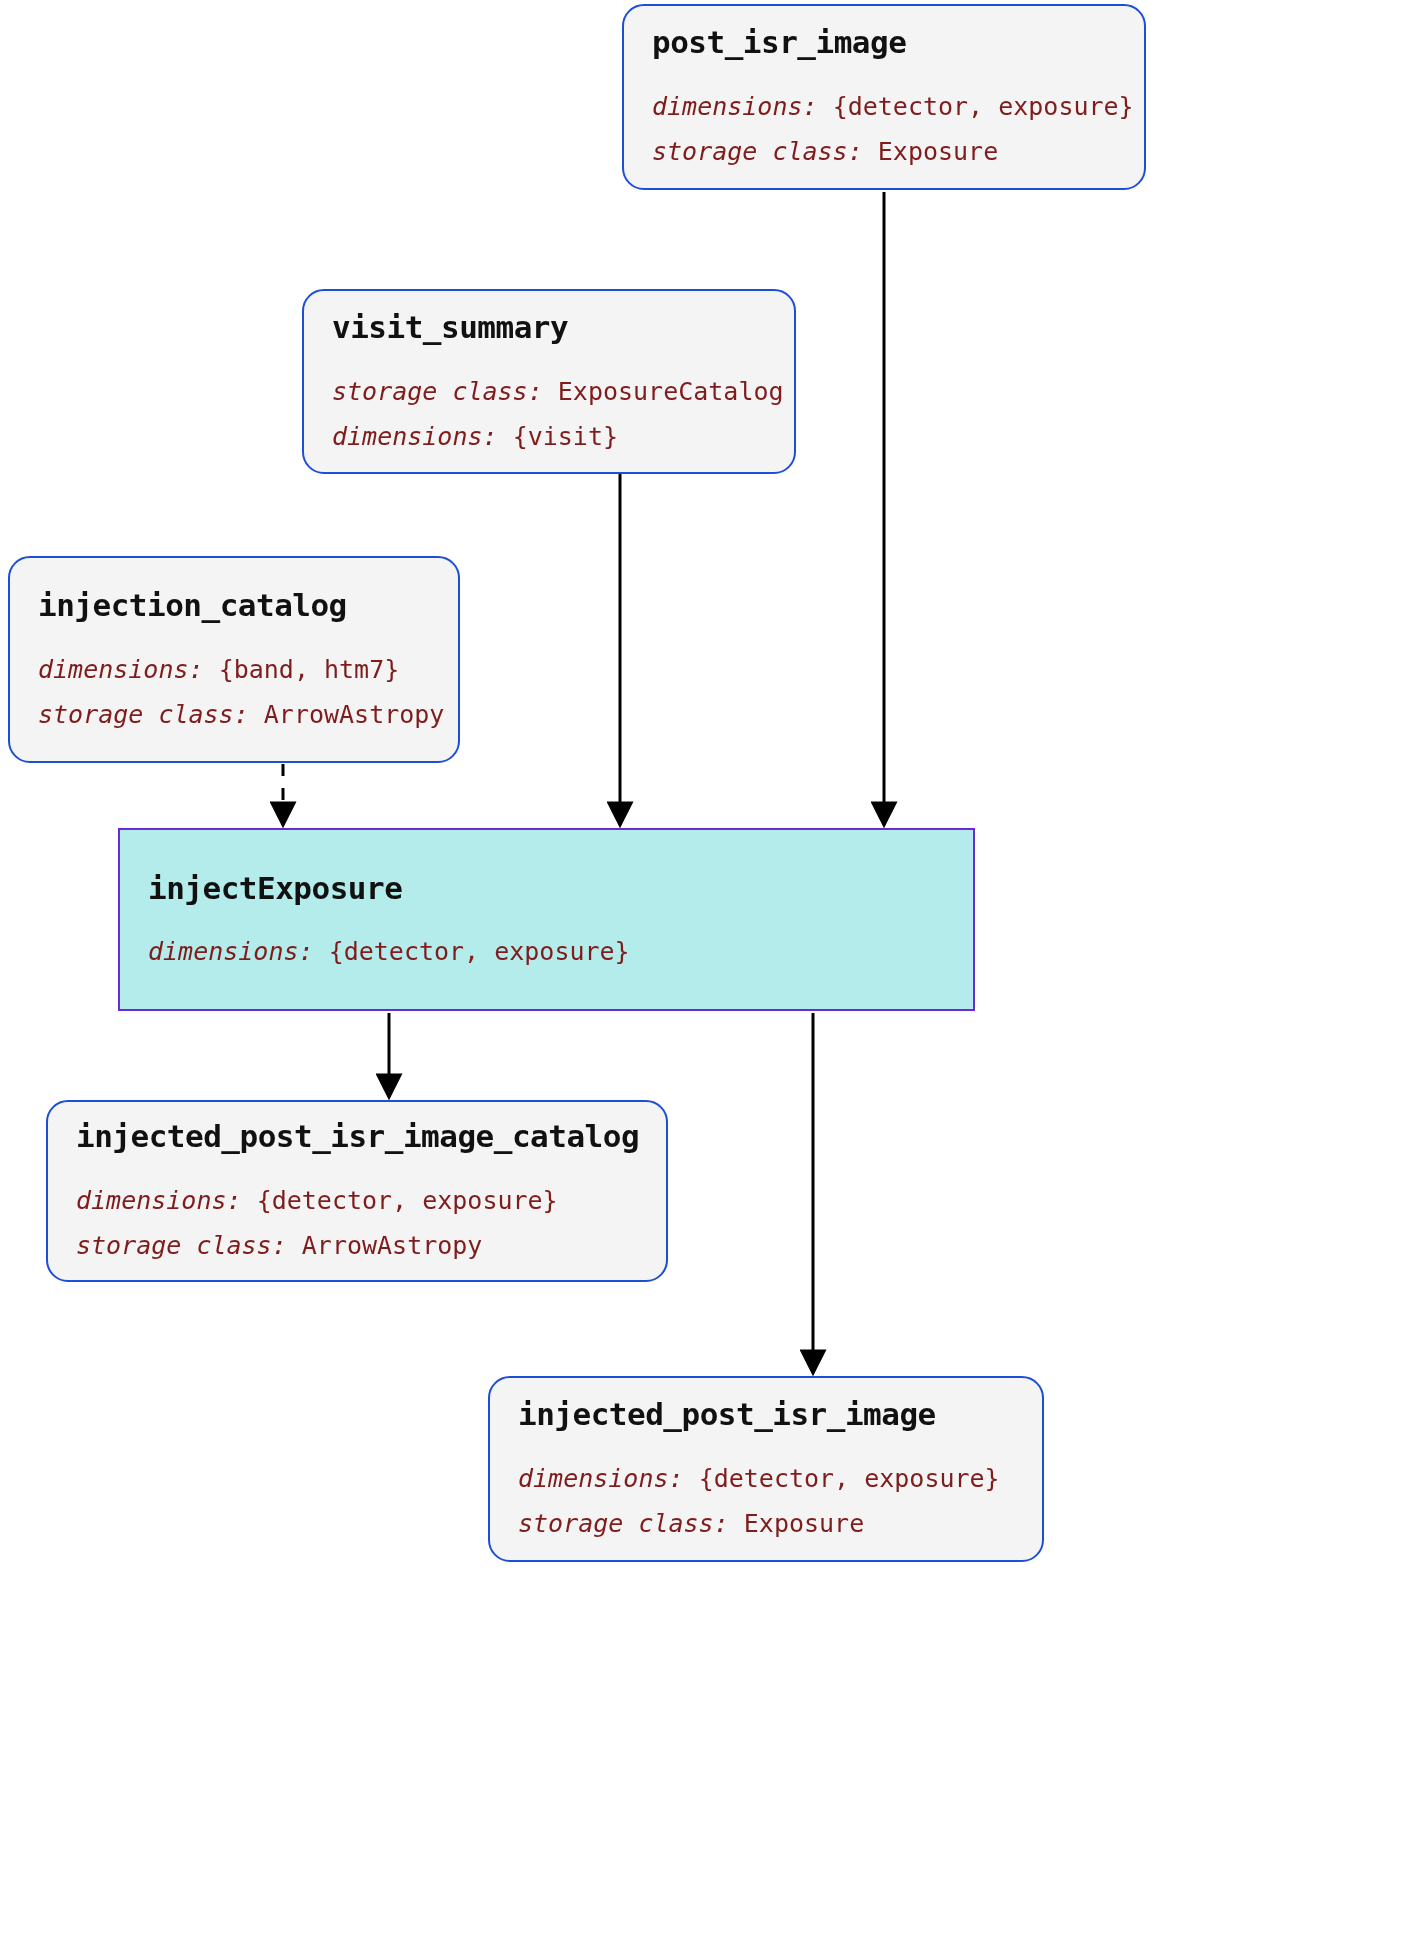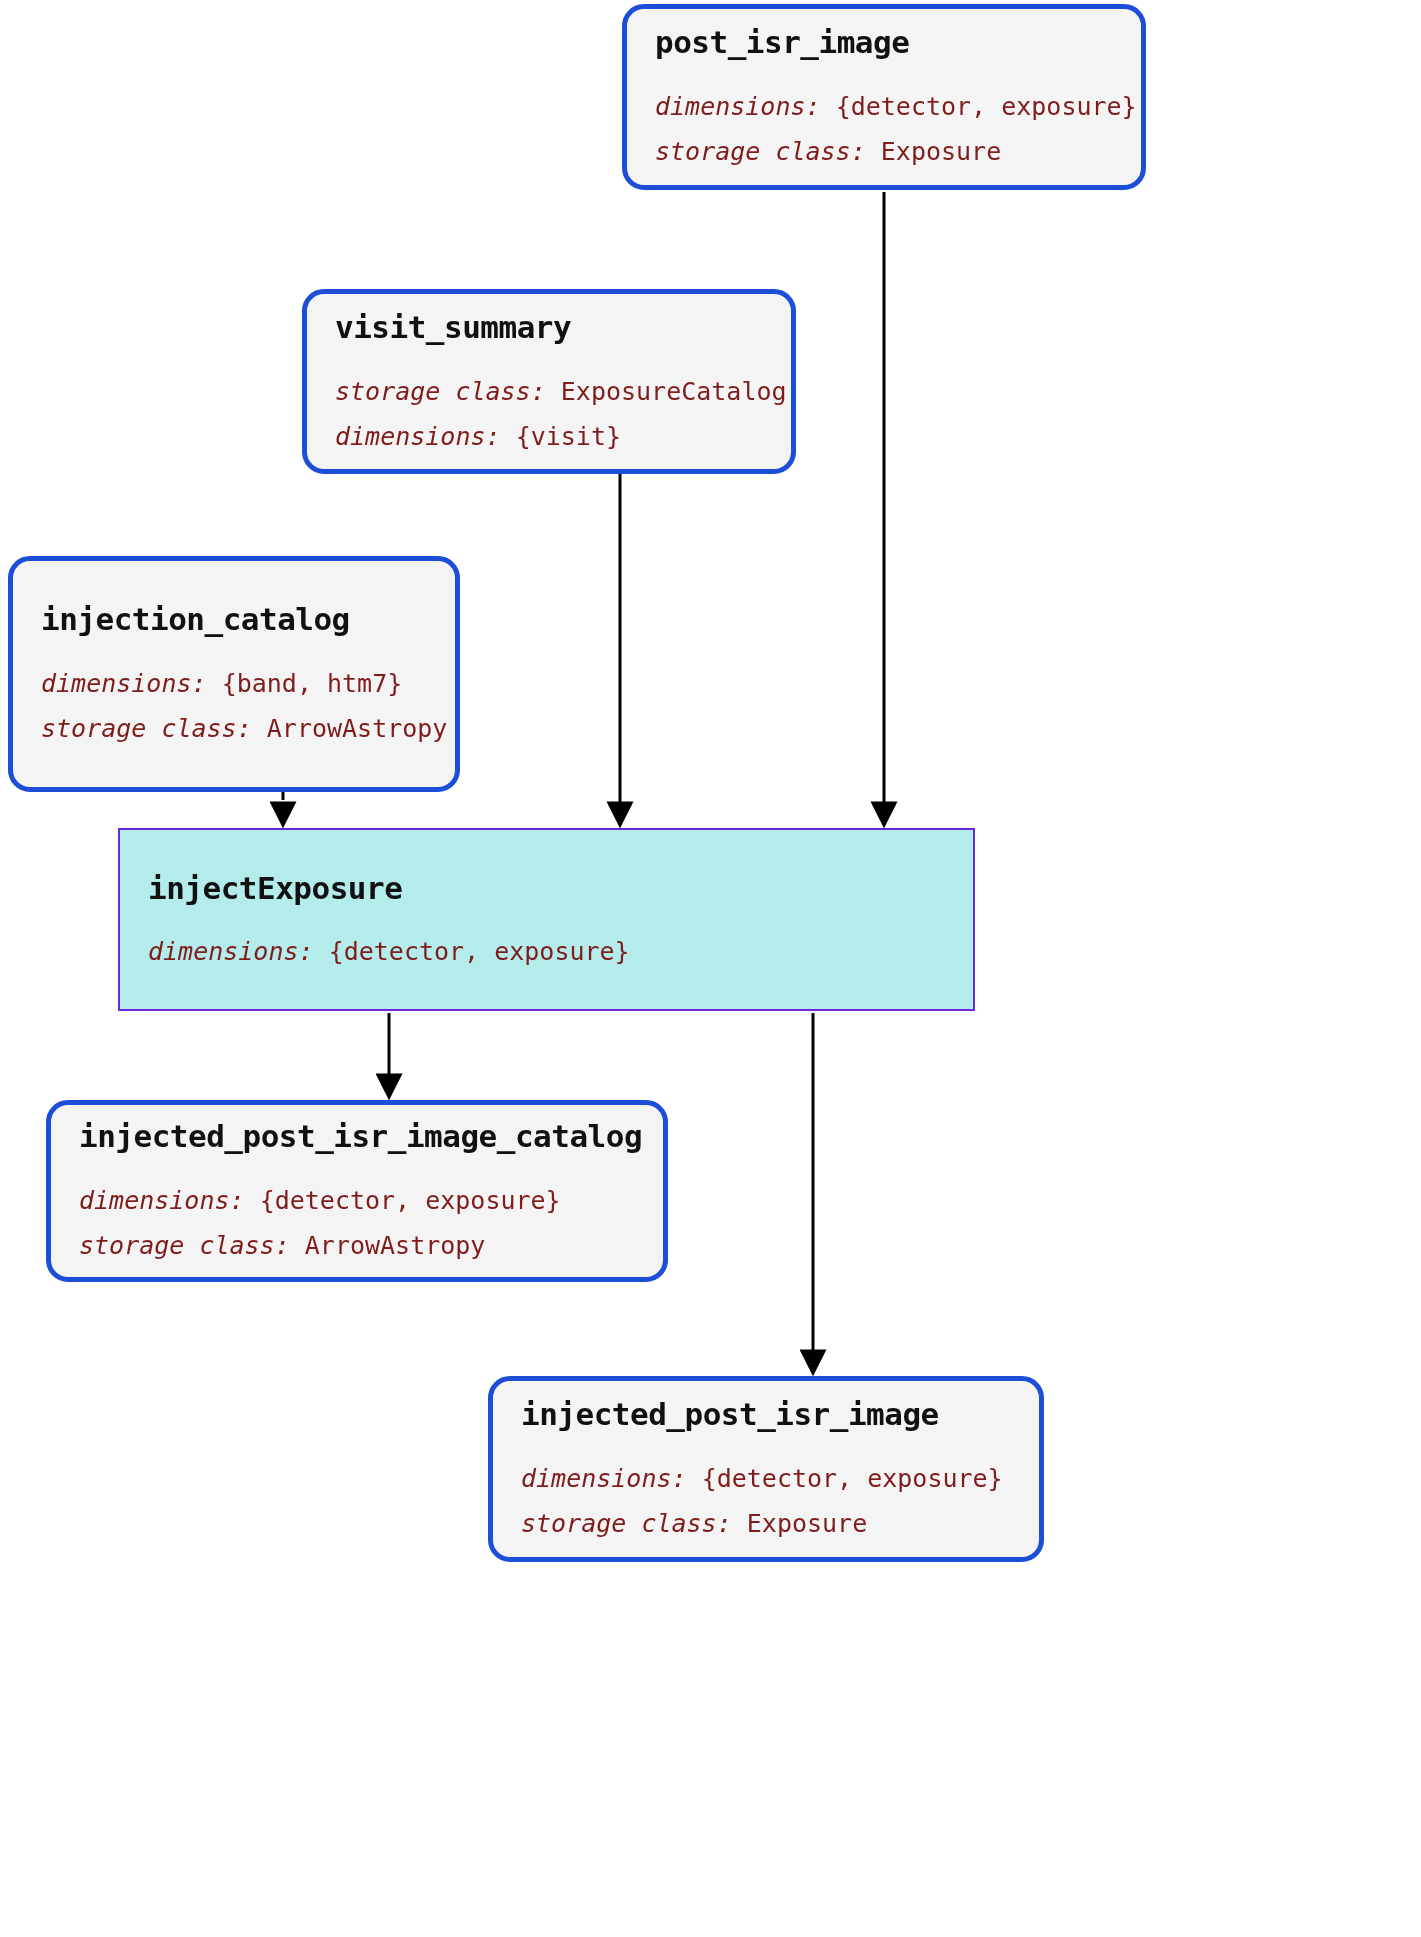--- a/index.html
+++ b/index.html
@@ -20,21 +20,21 @@
     left: 0;
     top: 0;
     width: 1421px;
     height: 1937px;
     pointer-events: none;
   }
   .node {
     position: absolute;
     box-sizing: border-box;
     background: #f4f4f4;
-    border: 5px solid #1d4ed8;
+    border: 2px solid #1d4ed8;
     border-radius: 22px;
     padding: 20px 28px 22px 28px;
     display: flex;
     flex-direction: column;
     justify-content: center;
     z-index: 2;
   }
   .node.task {
     background: #b3ecea;
     border: 2px solid #6d28d9;
@@ -71,21 +71,21 @@
     font-family: "DejaVu Sans Mono", "Liberation Mono", monospace;
     font-size: 25px;
     color: #111111;
     white-space: nowrap;
     line-height: 1.25;
     font-style: normal;
   }
   
   #n-post-isr-image      { left: 622px;  top: 4px;    width: 524px;  height: 186px; }
   #n-visit-summary       { left: 302px;  top: 282px;  width: 494px;  height: 185px; margin-top: 7px; }
-  #n-injection-catalog   { left: 8px;    top: 556px;  width: 452px;  height: 236px; }
+  #n-injection-catalog   { left: 8px;    top: 556px;  width: 452px;  height: 207px; }
   #n-inject-exposure     { left: 118px;  top: 828px;  width: 857px;  height: 183px; }
   #n-injected-cat        { left: 34px;   top: 1100px; width: 622px;  height: 182px; margin-left: 12px; }
   #n-injected-img        { left: 488px;  top: 1376px; width: 556px;  height: 186px; }
 </style>
 </head>
 <body>
 
 <div id="canvas">
 
   <svg id="edges" viewBox="0 0 1421 1937">

